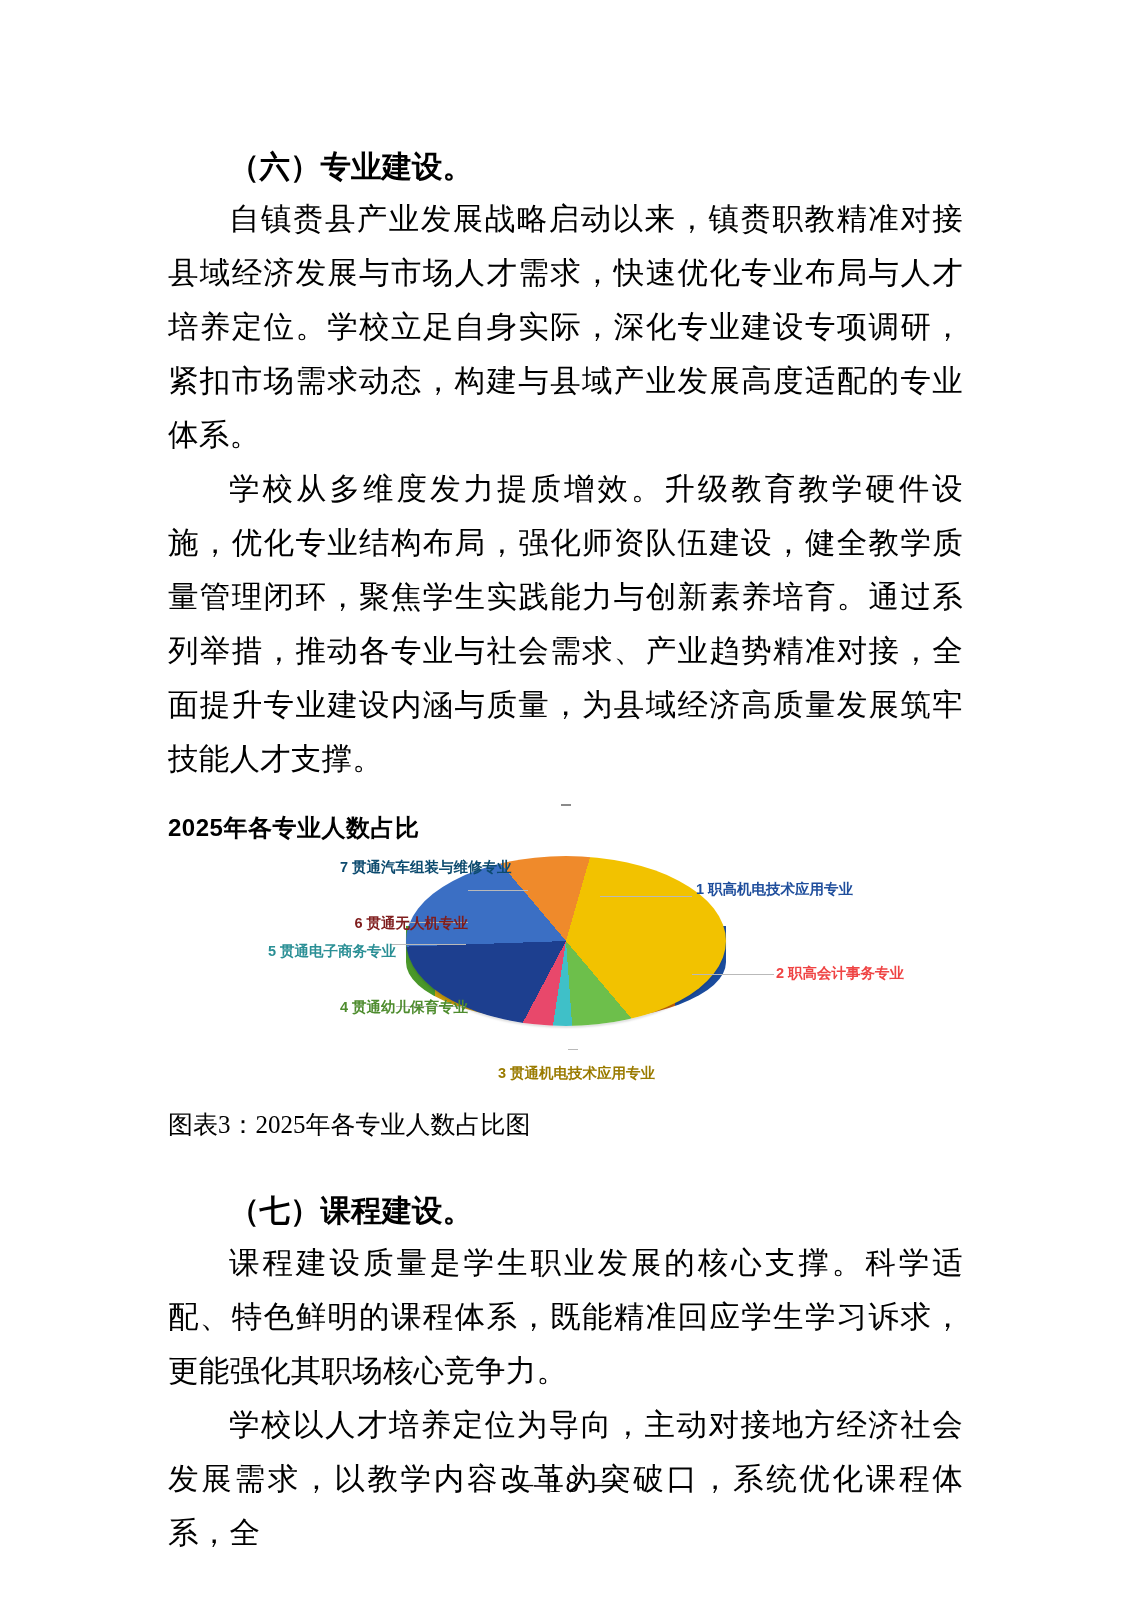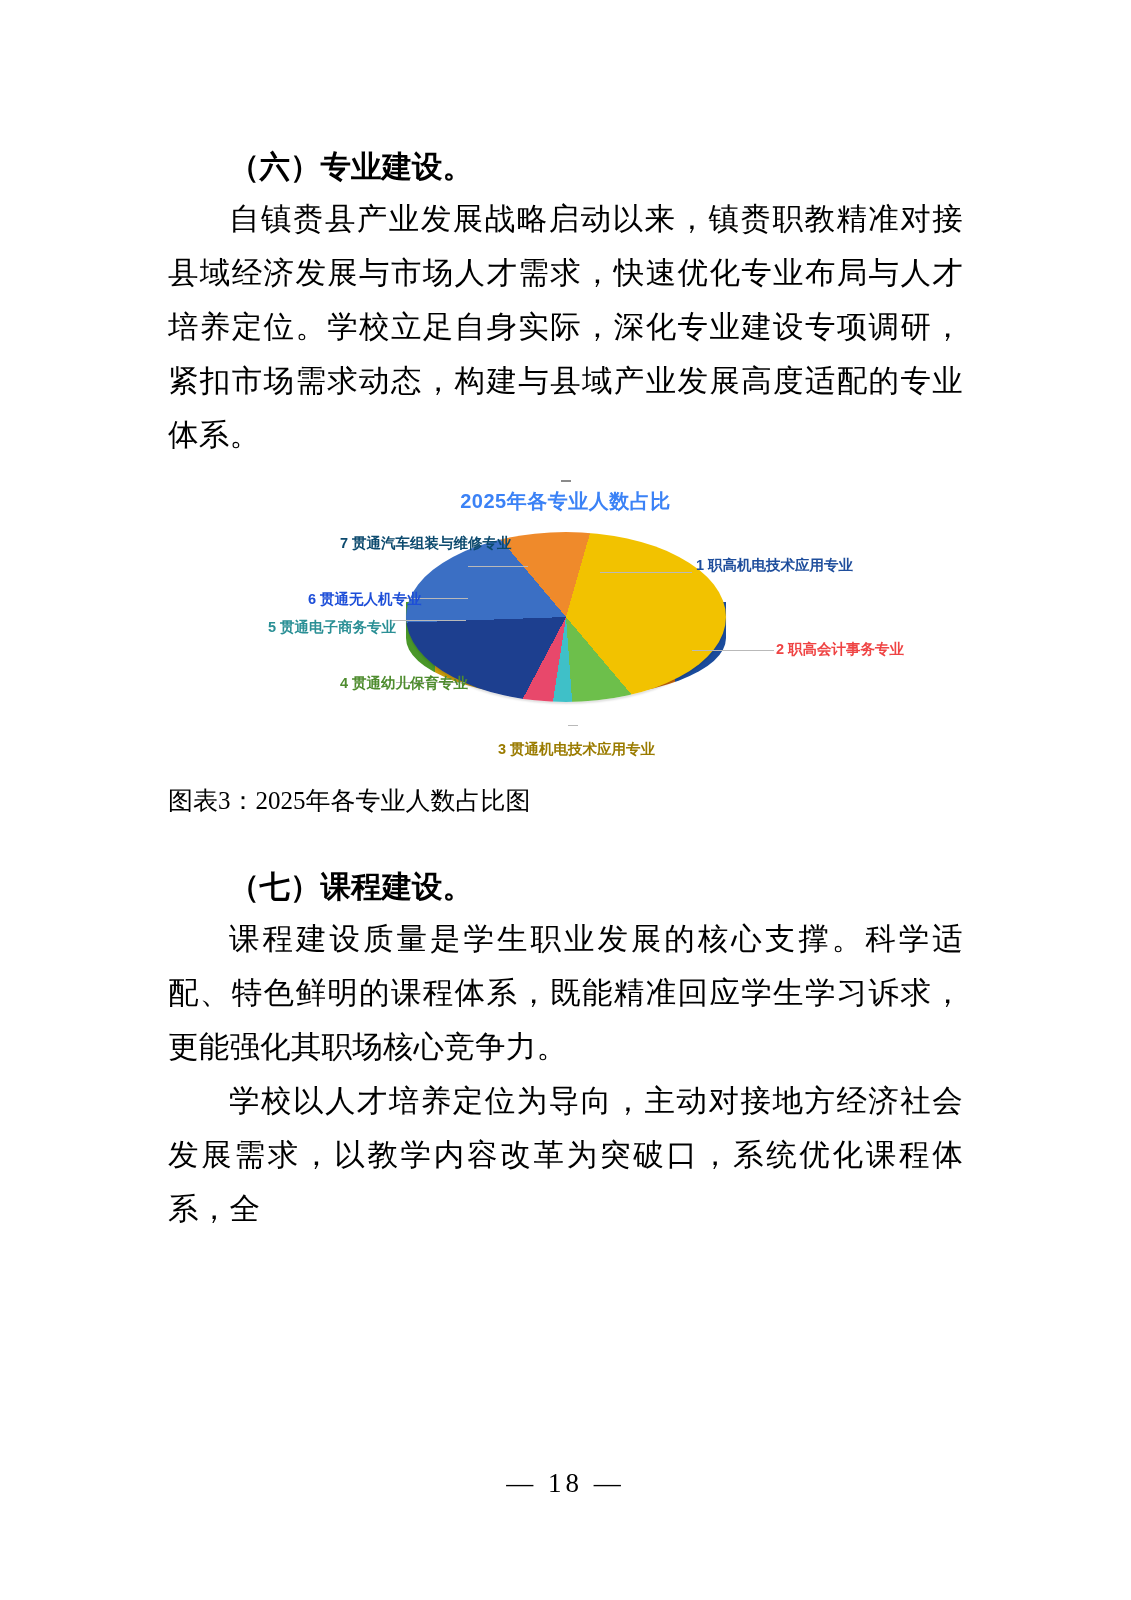--- a/index.html
+++ b/index.html
@@ -53,25 +53,24 @@
     position: relative;
     width: 795px;
     height: 330px;
     margin-top: 16px;
   }
   .chart-title {
     position: absolute;
     left: 0;
     top: 8px;
     width: 795px;
-    text-align: center;
     font-family: "Liberation Sans", "DejaVu Sans", sans-serif;
     font-weight: bold;
-    font-size: 20px;
-    color: #3b82f6;
+    font-size: 24px;
+    color: #000000;
     letter-spacing: 0.5px;
   }
   .chart-tickmark {
     position: absolute;
     left: 50%;
     top: 0px;
     width: 10px;
     height: 2px;
     background: #8a8a8a;
     transform: translateX(-5px);
@@ -155,20 +154,21 @@
 <body>
 
 <div class="page">
 
   <div class="content">
 
     <h2 class="heading">（六）专业建设。</h2>
 
     <p class="body-text indent">自镇赉县产业发展战略启动以来，镇赉职教精准对接县域经济发展与市场人才需求，快速优化专业布局与人才培养定位。学校立足自身实际，深化专业建设专项调研，紧扣市场需求动态，构建与县域产业发展高度适配的专业体系。</p>
 
+    <p class="body-text indent">学校从多维度发力提质增效。升级教育教学硬件设施，优化专业结构布局，强化师资队伍建设，健全教学质量管理闭环，聚焦学生实践能力与创新素养培育。通过系列举措，推动各专业与社会需求、产业趋势精准对接，全面提升专业建设内涵与质量，为县域经济高质量发展筑牢技能人才支撑。</p>
 
     <div class="chart-block">
 
       <div class="chart-tickmark"></div>
 
       <div class="chart-title">2025年各专业人数占比</div>
 
       <div class="pie-wrap">
         <div class="pie-depth" style="background: linear-gradient(to right, rgb(64, 146, 30) 0%, rgb(64, 146, 30) 9%, rgb(197, 149, 0) 9%, rgb(197, 149, 0) 72%, rgb(194, 93, 0) 72%, rgb(194, 93, 0) 84%, rgb(14, 66, 151) 84%, rgb(14, 66, 151) 100%);"></div>
         <div class="pie-top" style="background: conic-gradient(from -92deg, rgb(59, 111, 196) 0deg, rgb(59, 111, 196) 51.84deg, rgb(239, 138, 43) 51.84deg, rgb(239, 138, 43) 108deg, rgb(242, 194, 0) 108deg, rgb(242, 194, 0) 231.84deg, rgb(109, 191, 75) 231.84deg, rgb(109, 191, 75) 267.84deg, rgb(63, 192, 200) 267.84deg, rgb(63, 192, 200) 280.8deg, rgb(232, 72, 107) 280.8deg, rgb(232, 72, 107) 299.88deg, rgb(29, 63, 143) 299.88deg, rgb(29, 63, 143) 360deg);"></div>
@@ -177,21 +177,21 @@
       <div class="leader" style="left:432px; top:92px; width:92px;"></div>
       <div class="leader" style="left:524px; top:170px; width:82px;"></div>
       <div class="leader" style="left:400px; top:245px; width:10px;"></div>
       <div class="leader" style="left:228px; top:202px; width:70px;"></div>
       <div class="leader" style="left:222px; top:140px; width:76px;"></div>
       <div class="leader" style="left:228px; top:118px; width:72px;"></div>
       <div class="leader" style="left:300px; top:86px; width:60px;"></div>
 
       <span class="label" style="left:172px; top:54px; width:175px; color:#0c4a6e; text-align:left;">7 贯通汽车组装与维修专业</span>
 
-      <span class="label" style="left:140px; top:110px; width:160px; color:#1d4ed8; text-align:left;">6 贯通无人机专业</span>
+      <span class="label" style="left:140px; top:110px; width:160px; color:#7f1d1d; text-align:right;">6 贯通无人机专业</span>
 
       <span class="label" style="left:100px; top:138px; width:200px; color:#2a8f95; text-align:left;">5 贯通电子商务专业</span>
 
       <span class="label" style="left:90px; top:194px; width:210px; color:#4e8c2e; text-align:right;">4 贯通幼儿保育专业</span>
 
       <span class="label" style="left:330px; top:260px; width:180px; color:#9a7b00; text-align:left;">3 贯通机电技术应用专业</span>
 
       <span class="label" style="left:608px; top:160px; width:200px; color:#ef4444; text-align:left;">2 职高会计事务专业</span>
 
       <span class="label" style="left:528px; top:76px; width:170px; color:#1f4e9c; text-align:left;">1 职高机电技术应用专业</span>

